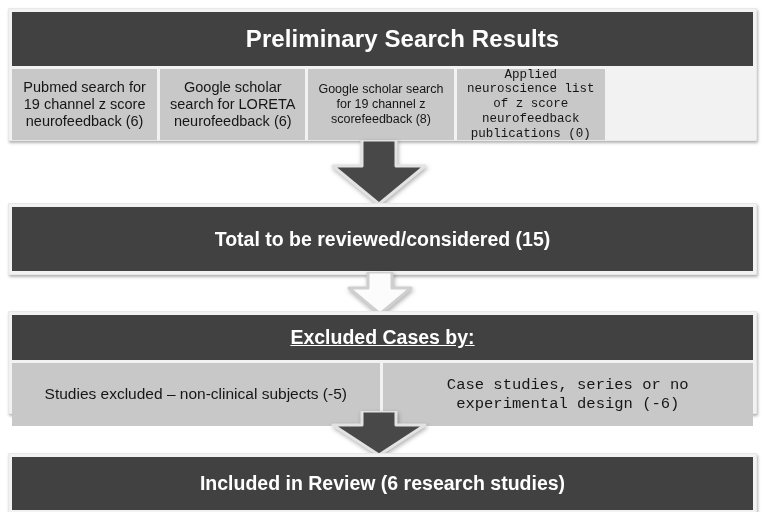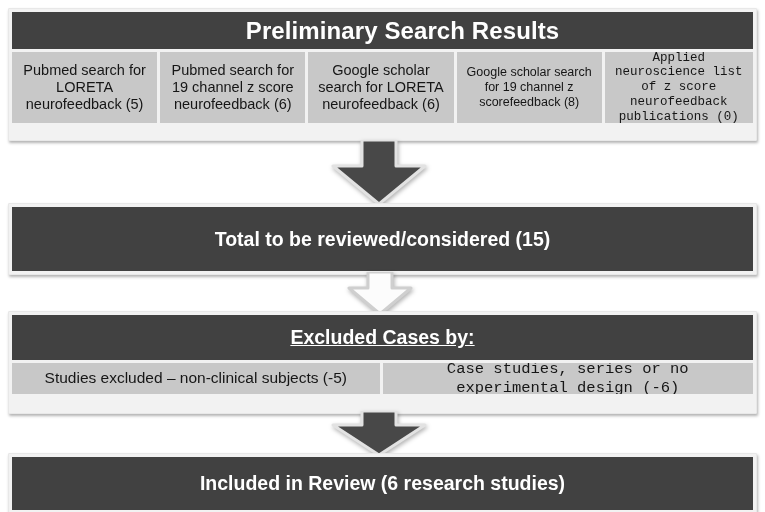--- a/index.html
+++ b/index.html
@@ -65,21 +65,21 @@
   .cell:last-child { border-right: none; font-family: Liberation Mono, monospace; }
 
   
   #prelim-block {
     left: 8px;
     top: 8px;
     width: 749px;
     height: 133px;
   }
   #prelim-block .dark-band {
-    height: 37px;
+    height: 54px;
     font-size: 24px;
     letter-spacing: 0.1px;
     padding-left: 40px;
   }
   #prelim-block .light-row {
     height: 71px;
     margin-top: 3px;
   }
   #prelim-block .cell { font-size: 14.5px; }
   #prelim-block .cell.small { font-size: 12.5px; }
@@ -102,21 +102,21 @@
     top: 311px;
     width: 749px;
     height: 103px;
   }
   #excluded-block .dark-band {
     height: 45px;
     font-size: 19.5px;
     text-decoration: underline;
   }
   #excluded-block .light-row {
-    height: 31px;
+    height: 63px;
     margin-top: 3px;
     border-radius: 14px;
   }
   #excluded-block .cell {
     font-size: 15.5px;
   }
 
   
   #included-block {
     left: 8px;
@@ -139,21 +139,20 @@
   #arrow-3 { left: 324px; top: 411px; width: 110px; height: 46px; }
 </style>
 </head>
 <body>
 
 <div class="canvas">
 
   <div class="boxwrap" id="prelim-block">
     <div class="dark-band">Preliminary Search Results</div>
     <div class="light-row">
-      <div class="cell" style="width:20%">Pubmed search for LORETA neurofeedback (5)</div>
       <div class="cell" style="width:20%">Pubmed search for 19 channel z score neurofeedback (6)</div>
       <div class="cell" style="width:20%">Google scholar search for LORETA neurofeedback (6)</div>
       <div class="cell small" style="width:20%">Google scholar search for 19 channel z scorefeedback (8)</div>
       <div class="cell small" style="width:20%">Applied neuroscience list of z score neurofeedback publications (0)</div>
     </div>
   </div>
 
   <svg class="arrow" id="arrow-1" viewBox="0 0 110 66">
     <polygon points="38,0 72,0 72,26 101,26 55,64 9,26 38,26" fill="#484848" stroke="#e2e2e2" stroke-width="3" stroke-linejoin="round"></polygon>
   </svg>

